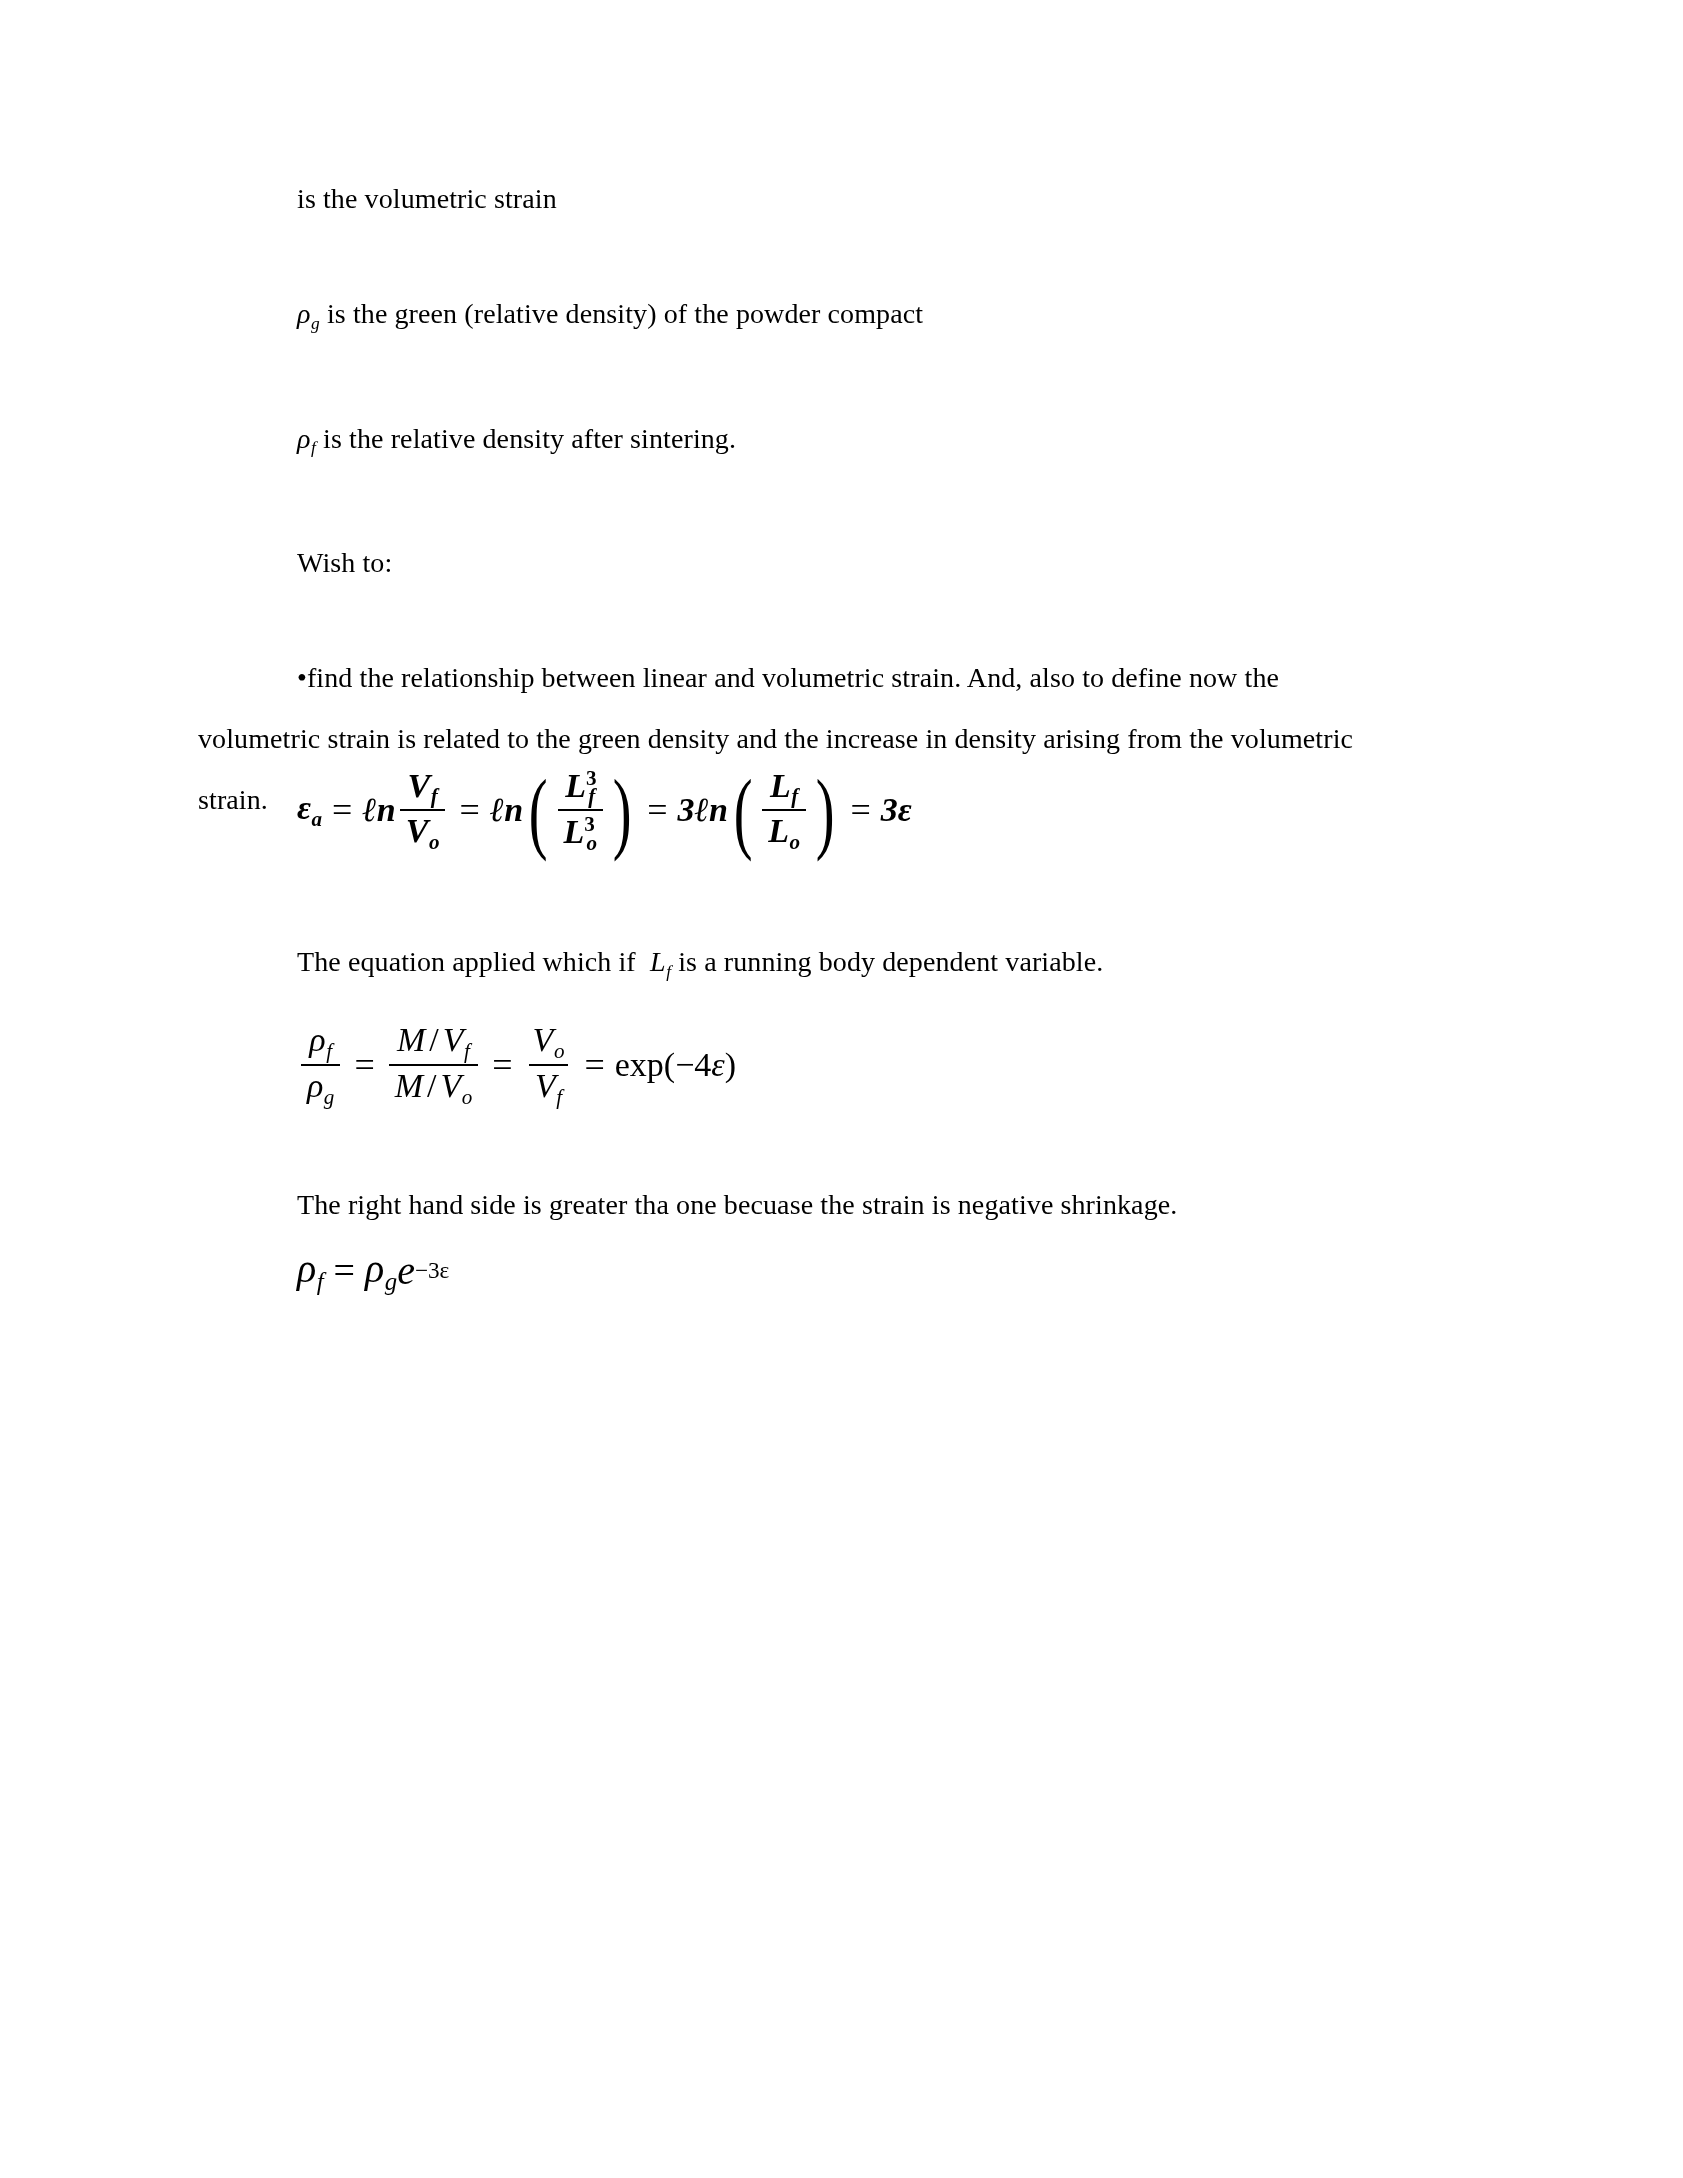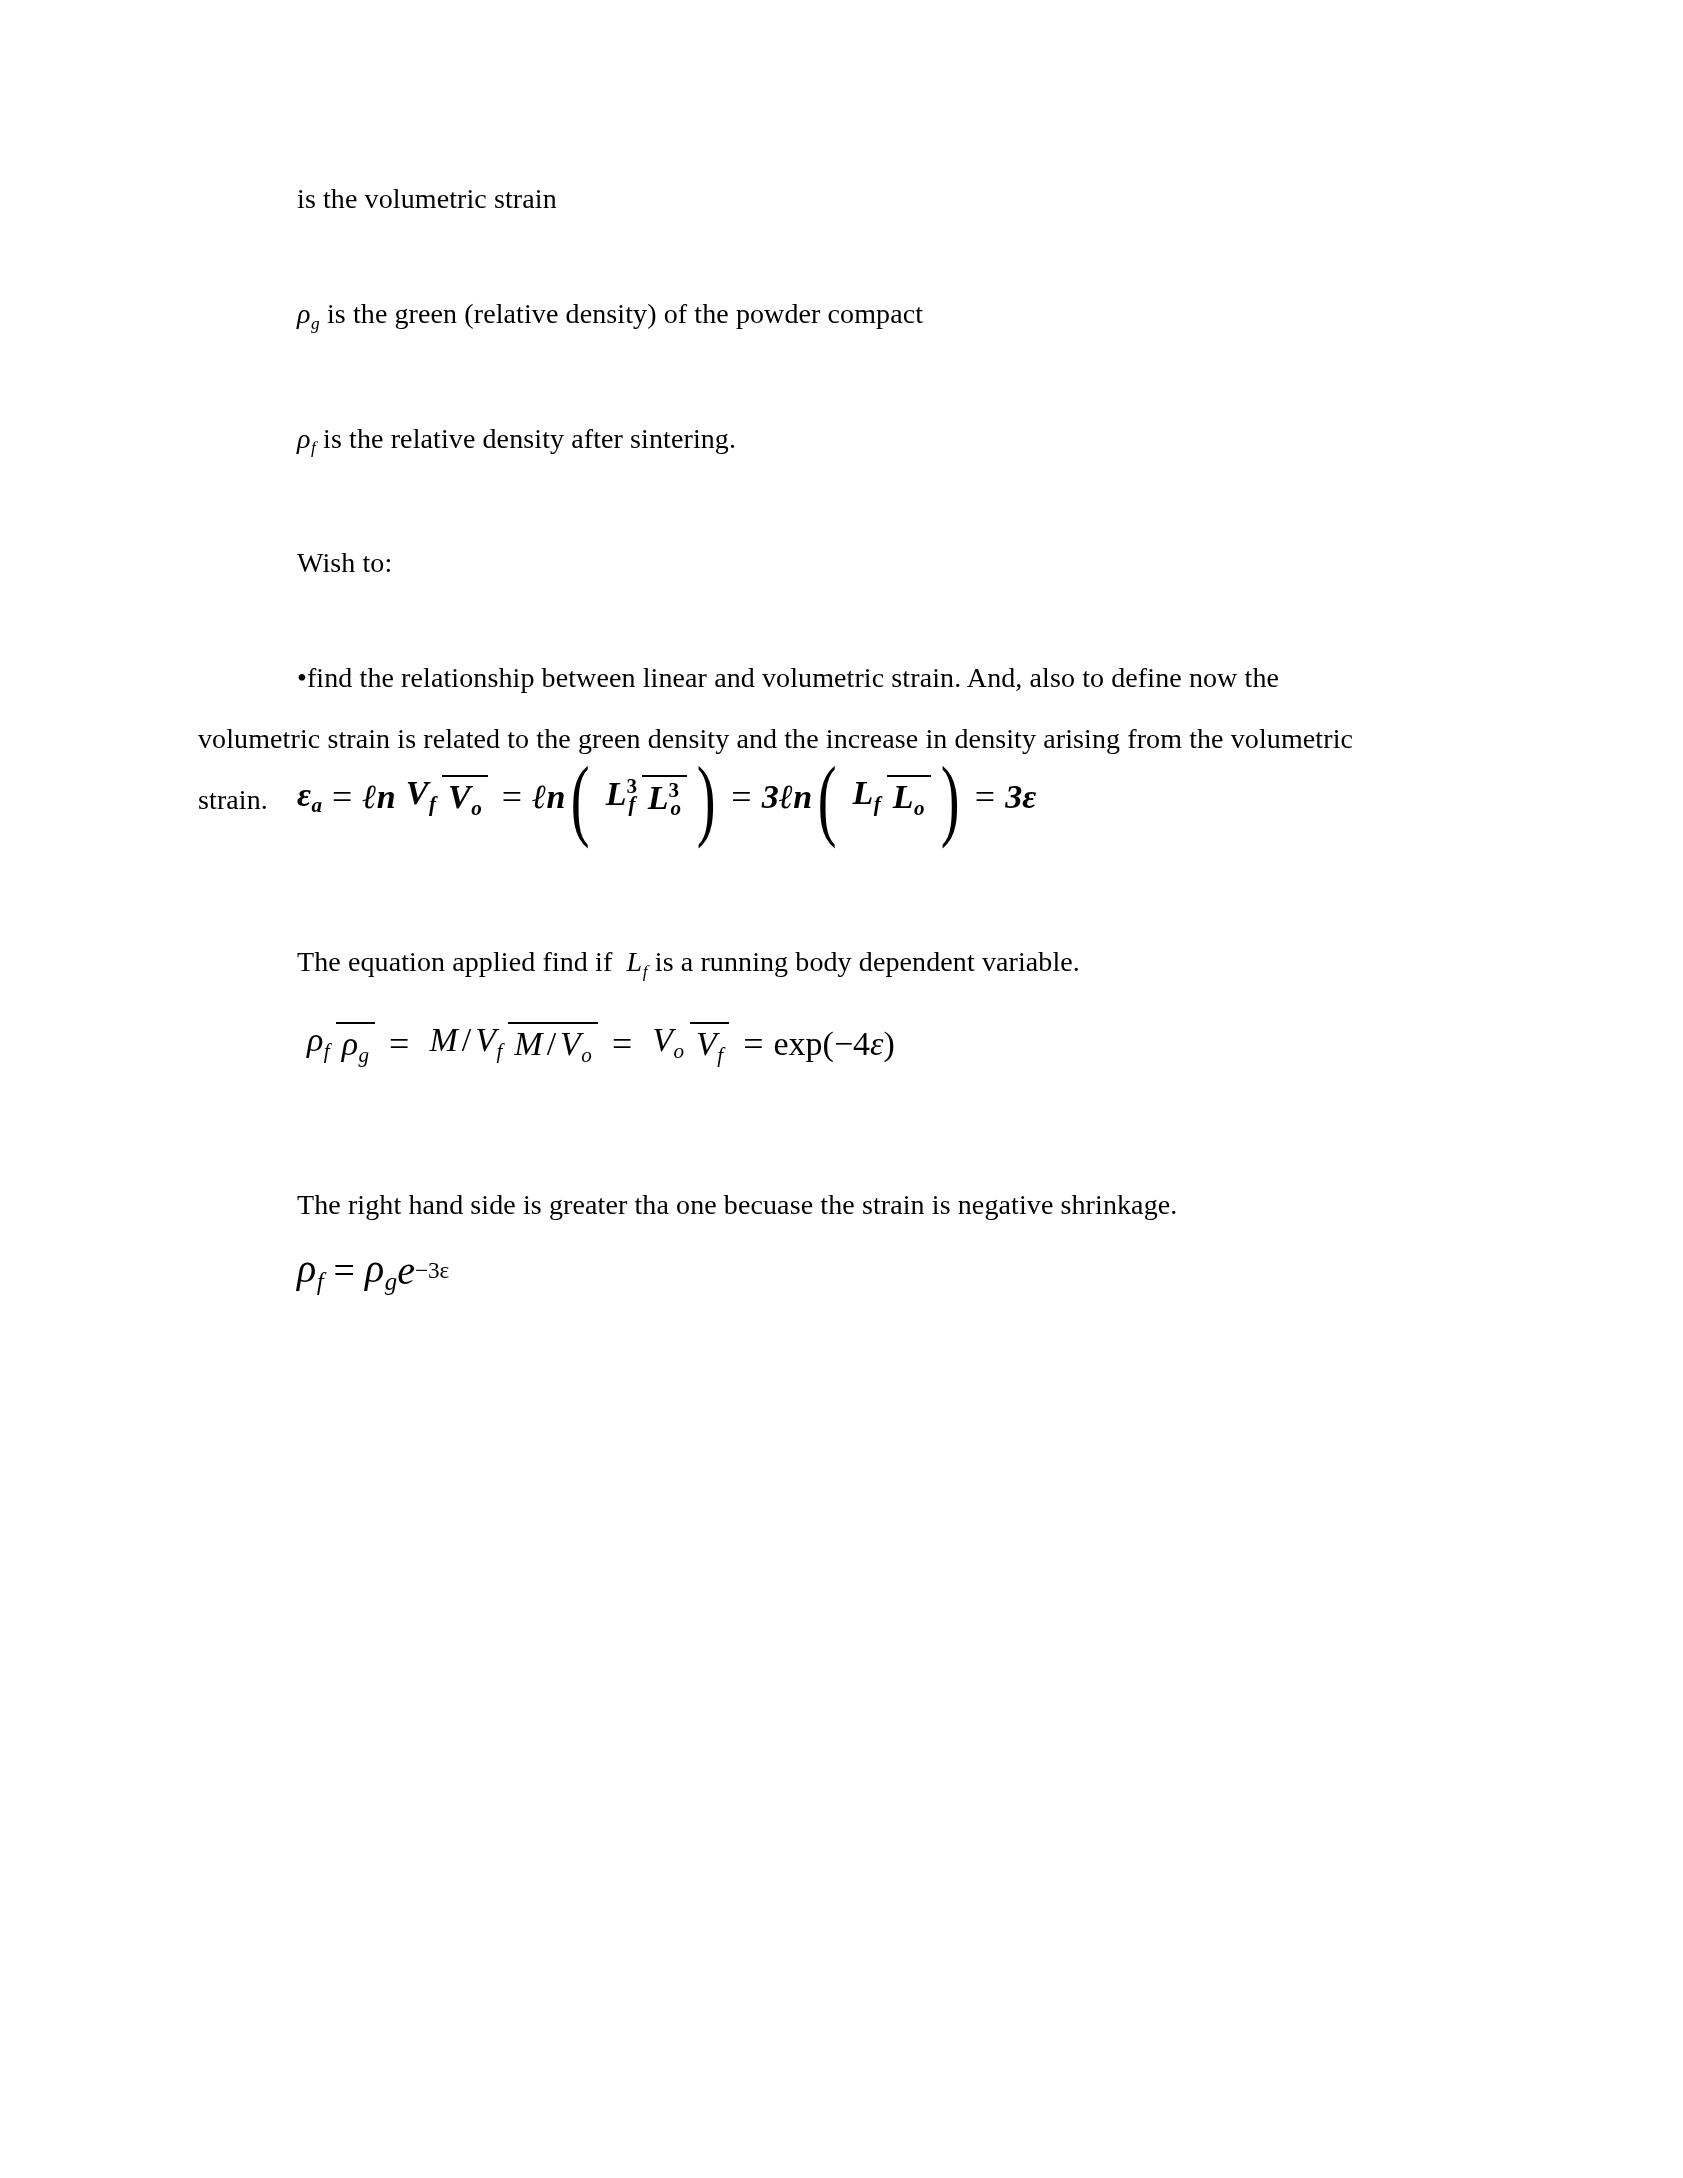--- a/index.html
+++ b/index.html
@@ -80,21 +80,22 @@
     font-size: 36px;
   }
   .eq .bolditalic {
     font-style: italic;
     font-weight: bold;
   }
 
   
   .frac {
     display: inline-flex;
-    flex-direction: row;
+    flex-direction: column;
+    align-items: center;
     vertical-align: middle;
     margin: 0 4px;
     line-height: 1.05;
   }
   .frac > .num {
     padding: 0 6px 2px 6px;
     white-space: nowrap;
   }
   .frac > .den {
     border-top: 2px solid #000;
@@ -216,21 +217,21 @@
 
       <span class="op">=</span>
 
       <span class="bolditalic">3</span>
         <span class="bolditalic">ε</span>
     </div>
   </div>
 
   <div style="position:absolute; left:297px; top:931px; width:1119px;">
     <p class="para" style="margin:0;">
-      <span>The equation applied find if</span>&nbsp;&nbsp;<span class="mi"><span>L</span><span class="sub">f</span></span>&nbsp;<span>is a running body dependent variable.</span>
+      <span>The equation applied which if</span>&nbsp;&nbsp;<span class="mi"><span>L</span><span class="sub">f</span></span>&nbsp;<span>is a running body dependent variable.</span>
     </p>
   </div>
 
   <div id="equation-density-ratio" class="eq-block">
     <div class="eq">
 
       <span class="frac">
         <span class="num mi"><span>ρ</span><span class="sub">f</span></span>
         <span class="den mi"><span>ρ</span><span class="sub">g</span></span>
       </span>

